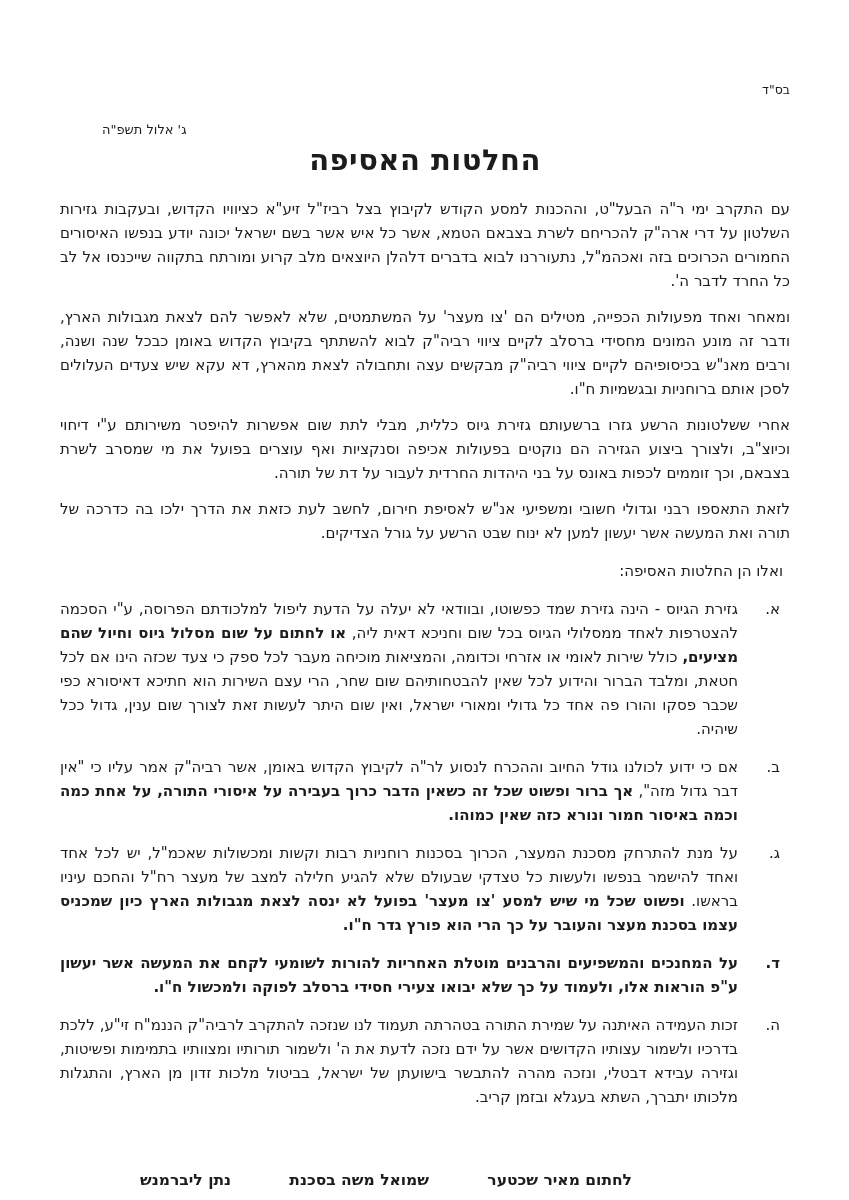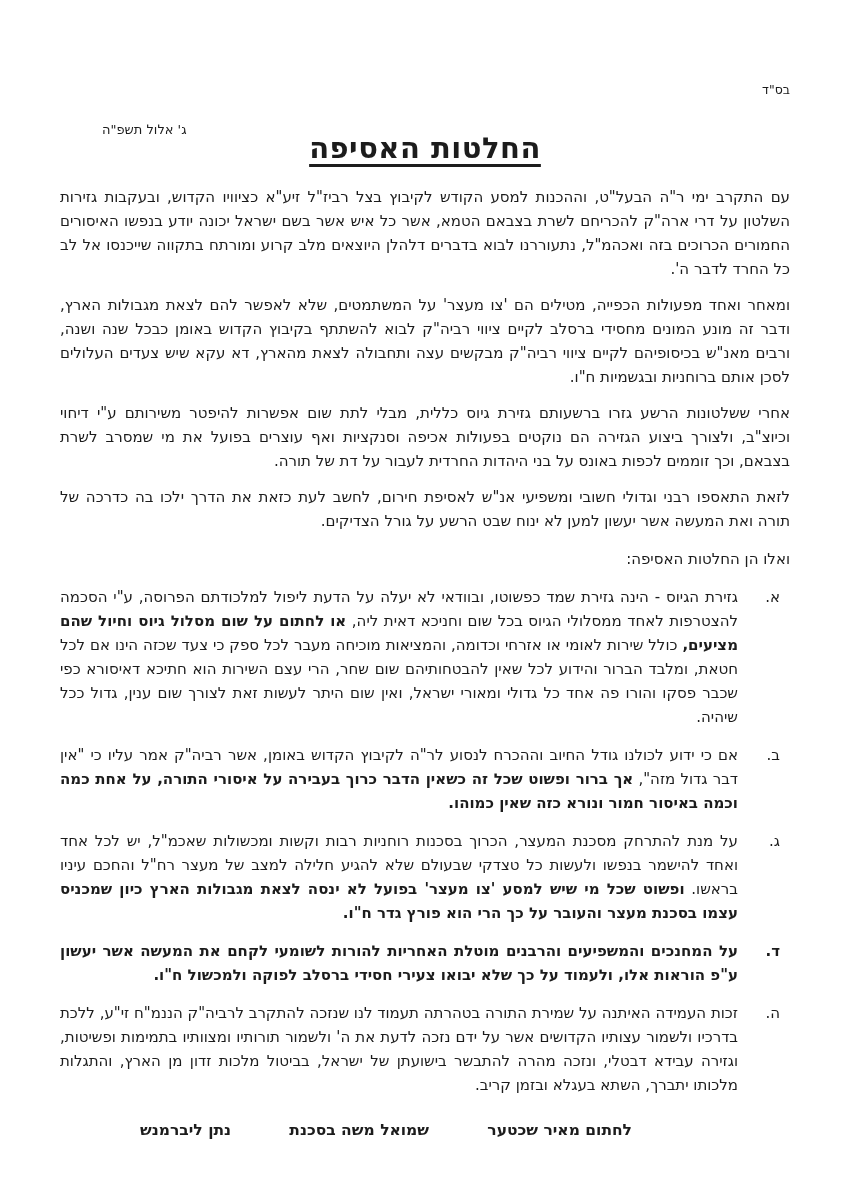--- a/index.html
+++ b/index.html
@@ -21,39 +21,38 @@
   }
   .date {
     position: absolute;
     left: 102px;
     top: 122px;
     font-size: 13px;
     white-space: nowrap;
   }
   .title {
     text-align: center;
-    margin-top: 34px;
+    margin-top: 46px;
     font-size: 29px;
     font-weight: bold;
-    text-decoration: underline;
     text-decoration-thickness: 2.5px;
     text-underline-offset: 6px;
     letter-spacing: 0.5px;
   }
   .body-text { margin-top: 20px; }
   .para {
     font-size: 15px;
     line-height: 24px;
     text-align: justify;
     margin: 0 0 12px 0;
   }
   .intro {
     font-size: 15px;
     line-height: 24px;
-    margin: 14px 0 12px 0;
+    margin: 14px 7px 12px 0;
   }
   .res-list { margin-top: 14px; }
   .res-item {
     display: flex;
     font-size: 15px;
     line-height: 24px;
     margin: 0 0 14px 0;
     padding-right: 10px;
   }
   .res-marker {
@@ -65,21 +64,21 @@
     text-align: justify;
   }
   .b { font-weight: bold; }
   .signatures {
     display: flex;
     justify-content: space-between;
     margin: 24px 158px 0 80px;
     font-size: 15.5px;
     font-weight: bold;
   }
-  .sig { white-space: nowrap; }
+  .sig { white-space: nowrap; margin-top: 38px; }
 </style>
 </head>
 <body>
 
 <div class="page">
   <div class="bsd">בס"ד</div>
   <div class="date">ג' אלול תשפ"ה</div>
   <div class="title">החלטות האסיפה</div>
 
   <div class="body-text">

